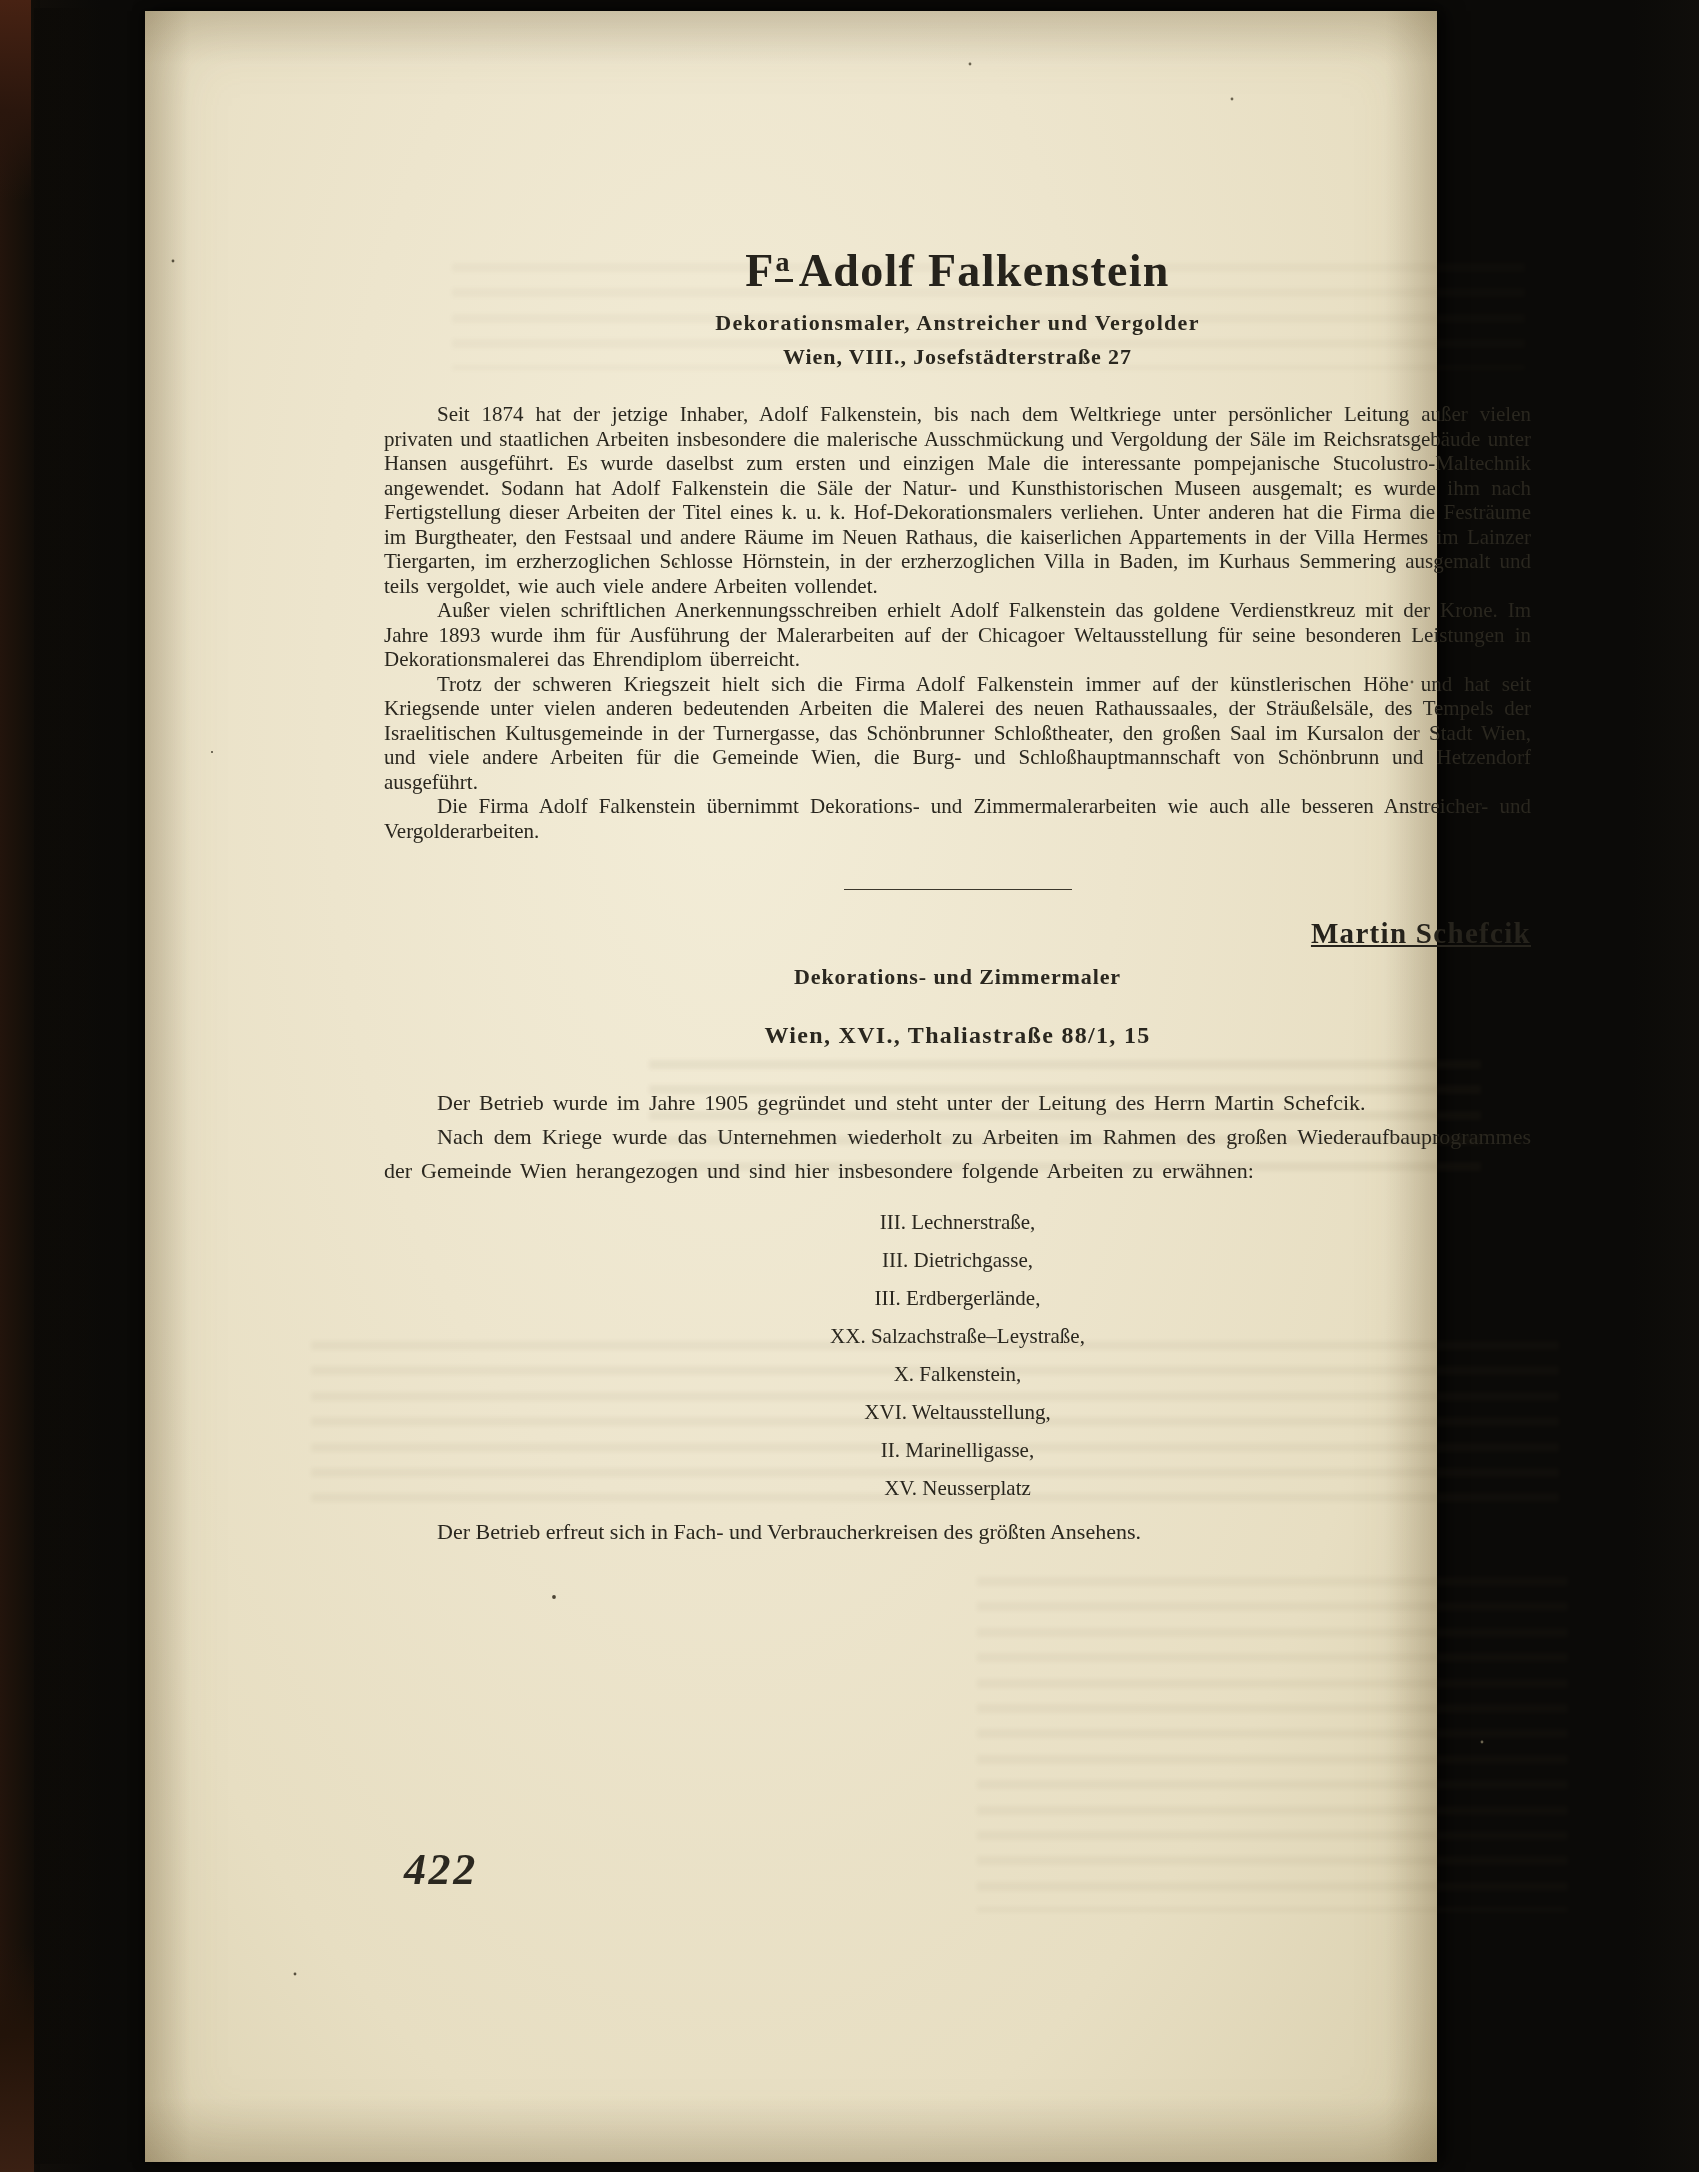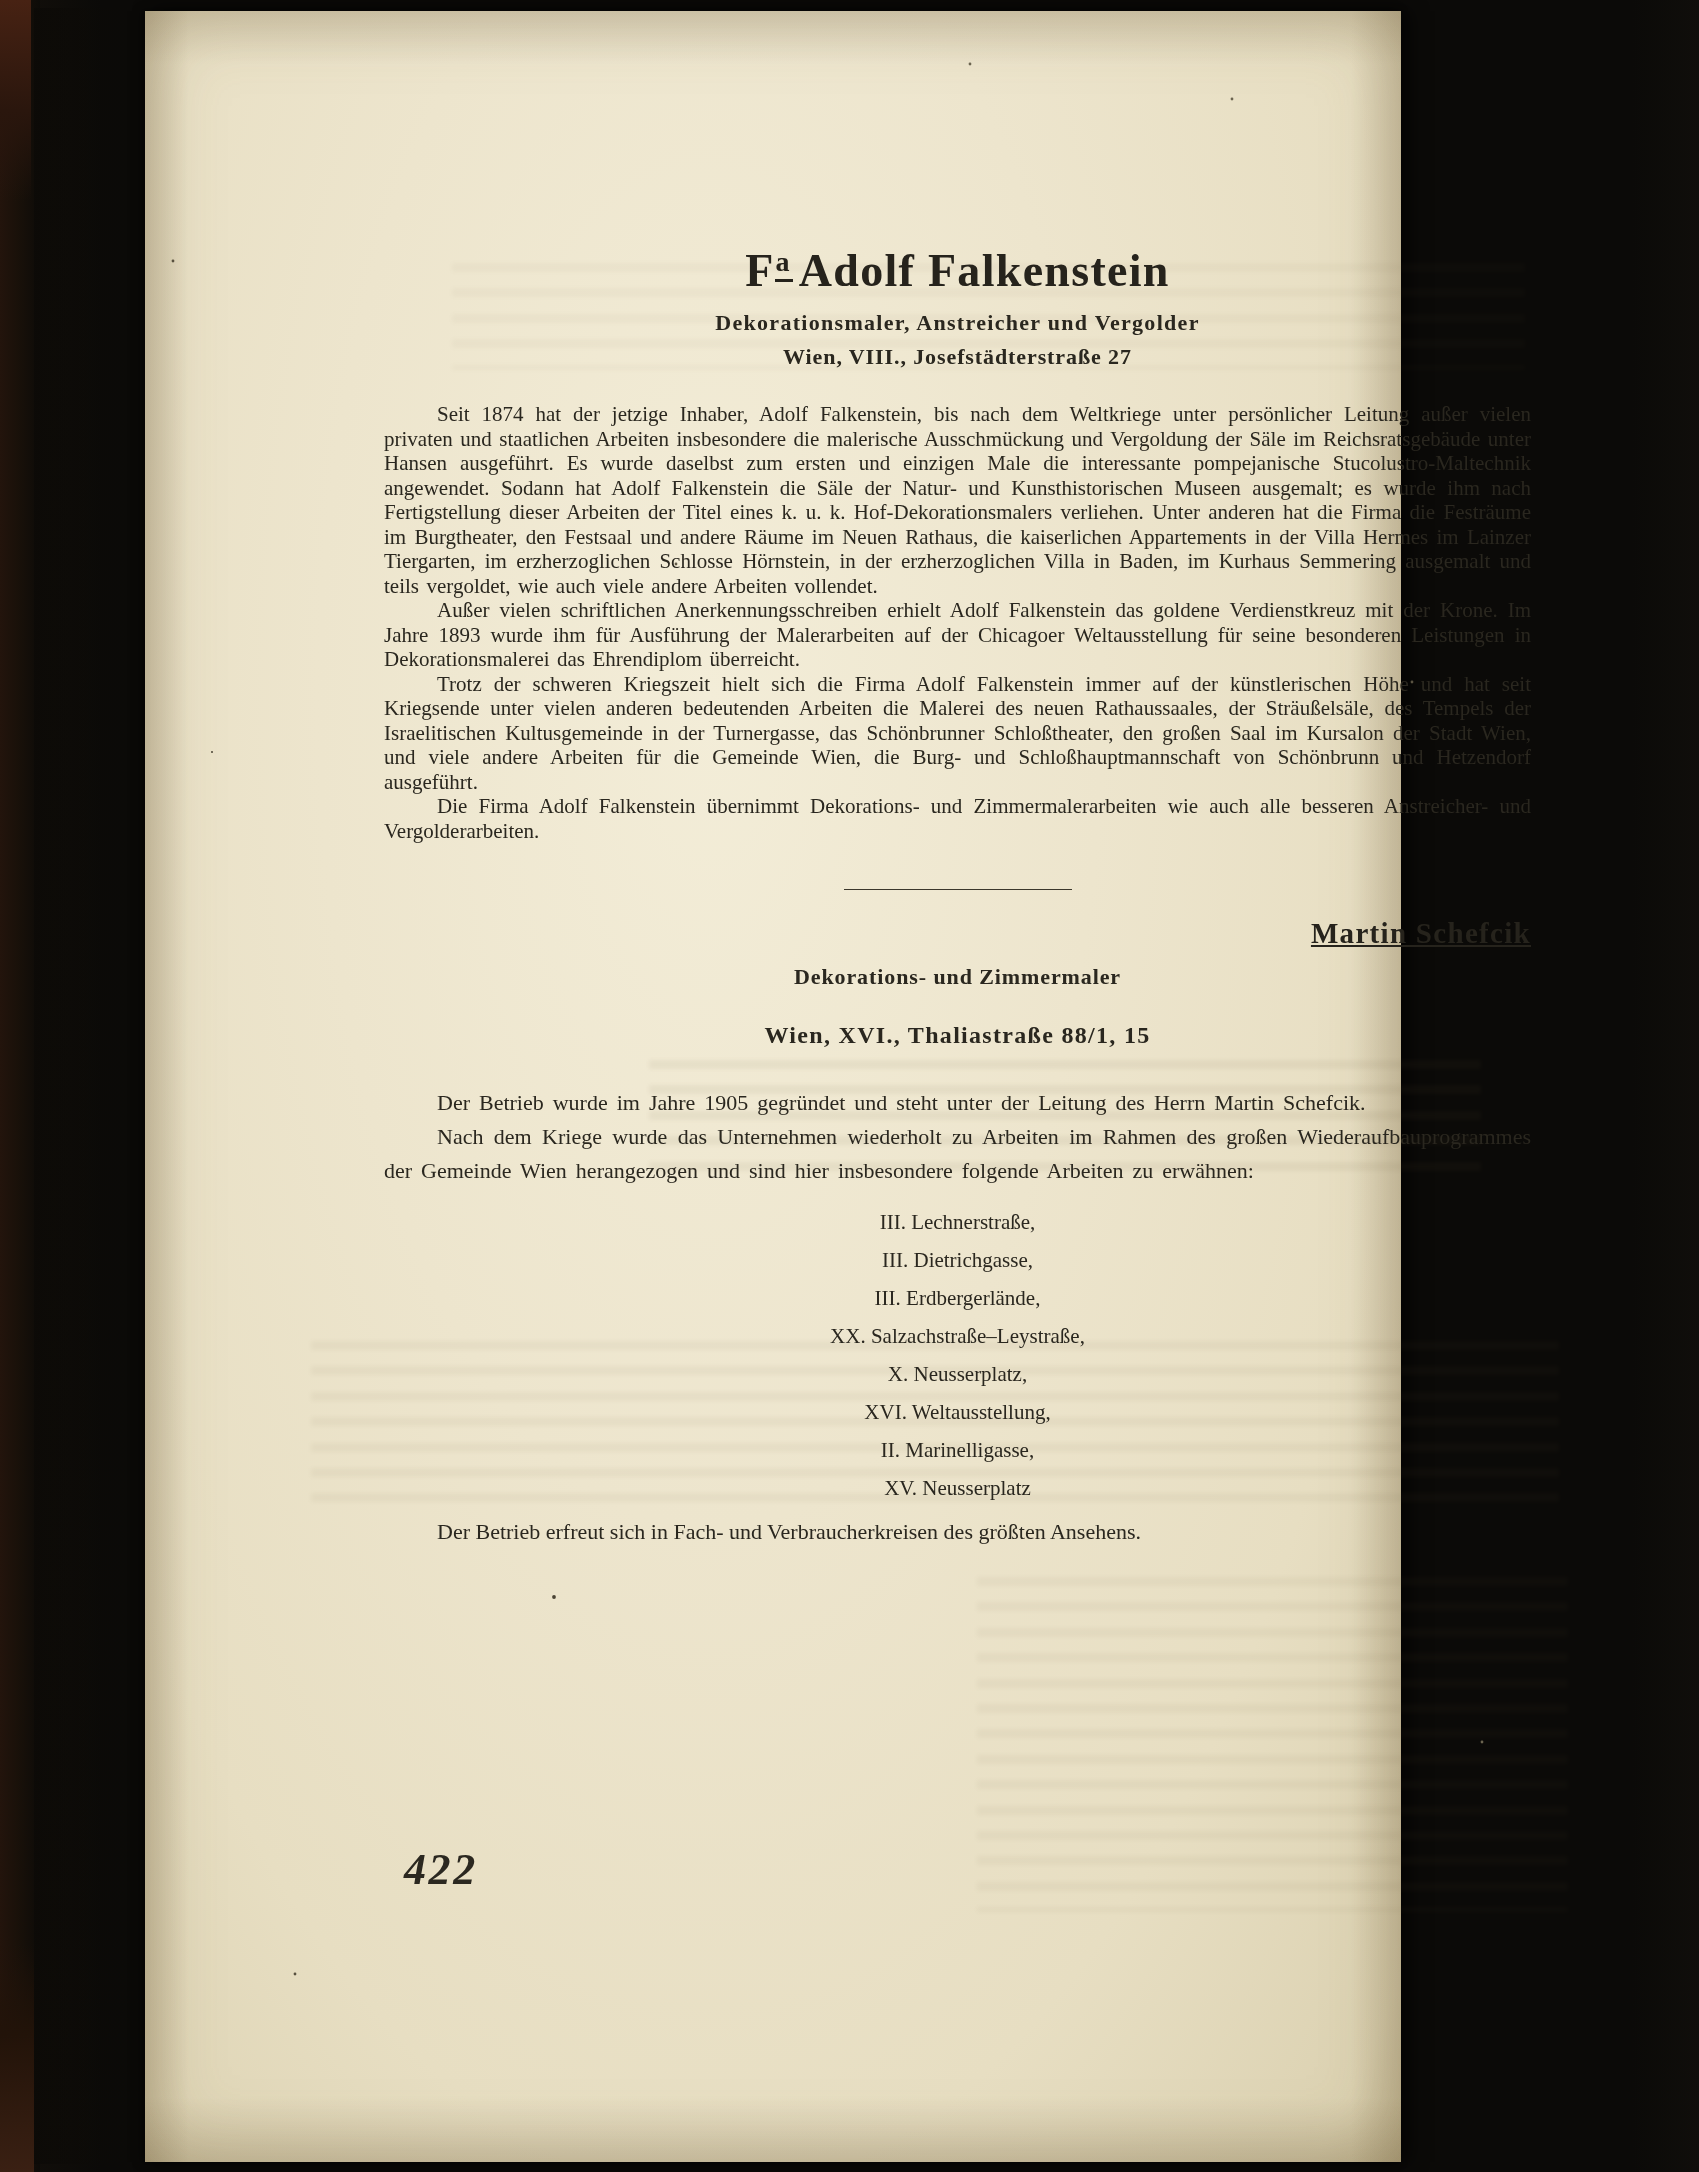--- a/index.html
+++ b/index.html
@@ -32,20 +32,21 @@
   }
   .page-edges::after{
     content:"";position:absolute;inset:0;
     background:linear-gradient(90deg,rgba(12,10,7,0.9) 0%,rgba(12,10,7,0.45) 40%,rgba(12,10,7,0) 85%);
   }
   
   .page{
     position:absolute;left:145px;top:10.5px;width:1256px;height:2151px;
     background:radial-gradient(ellipse at 45% 32%,#f3edd8 0%,#ede5cd 40%,#e7dec2 72%,#dcd2b2 94%,#d2c7a4 100%);
     box-shadow:inset 0 0 79px rgba(110,92,52,0.28), 8px 0 17.5px rgba(0,0,0,0.65), -2.6px 0 8px rgba(0,0,0,0.5);
+    padding-left:36px;
   }
   .page::before{
     content:"";position:absolute;inset:0;pointer-events:none;
     background:linear-gradient(90deg,rgba(94,74,40,0.20) 0%,rgba(94,74,40,0) 3.5%,rgba(94,74,40,0) 96%,rgba(94,74,40,0.18) 100%),
                linear-gradient(180deg,rgba(94,74,40,0.14) 0%,rgba(94,74,40,0) 2.5%,rgba(94,74,40,0) 97%,rgba(94,74,40,0.16) 100%);
   }
   
   .ghost{
     position:absolute;pointer-events:none;opacity:0.055;filter:blur(2.2px);
     background:repeating-linear-gradient(180deg,rgba(90,76,48,0) 0px,rgba(90,76,48,0) 7px,#6b5c3e 7px,#6b5c3e 16px,rgba(90,76,48,0) 16px,rgba(90,76,48,0) 25.4px);
@@ -149,21 +150,21 @@
       <div class="s-body">
         <p>Der Betrieb wurde im Jahre 1905 gegründet und steht unter der Leitung des Herrn Martin Schefcik.</p>
         <p>Nach dem Kriege wurde das Unternehmen wiederholt zu Arbeiten im Rahmen des großen Wiederaufbauprogrammes der Gemeinde Wien herangezogen und sind hier insbesondere folgende Arbeiten zu erwähnen:</p>
       </div>
 
       <div class="works">
         <div class="work-line">III. Lechnerstraße,</div>
         <div class="work-line">III. Dietrichgasse,</div>
         <div class="work-line">III. Erdbergerlände,</div>
         <div class="work-line">XX. Salzachstraße–Leystraße,</div>
-        <div class="work-line">X. Neusserplatz,</div>
+        <div class="work-line">X. Falkenstein,</div>
         <div class="work-line">XVI. Weltausstellung,</div>
         <div class="work-line">II. Marinelligasse,</div>
         <div class="work-line">XV. Neusserplatz</div>
       </div>
 
       <p class="closing">Der Betrieb erfreut sich in Fach- und Verbraucherkreisen des größten Ansehens.</p>
     </div>
 
     <div class="page-number">422</div>
   </div>

